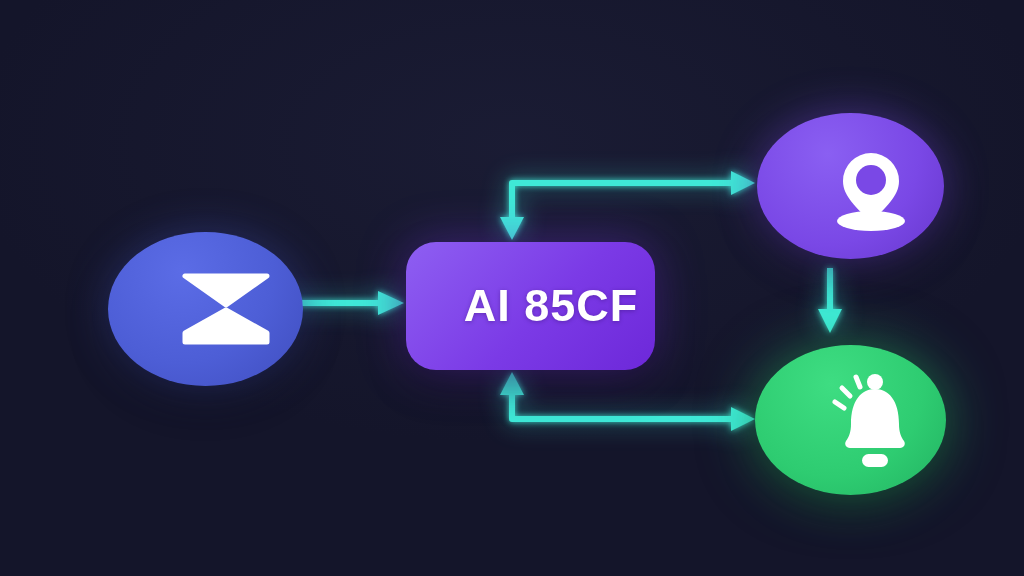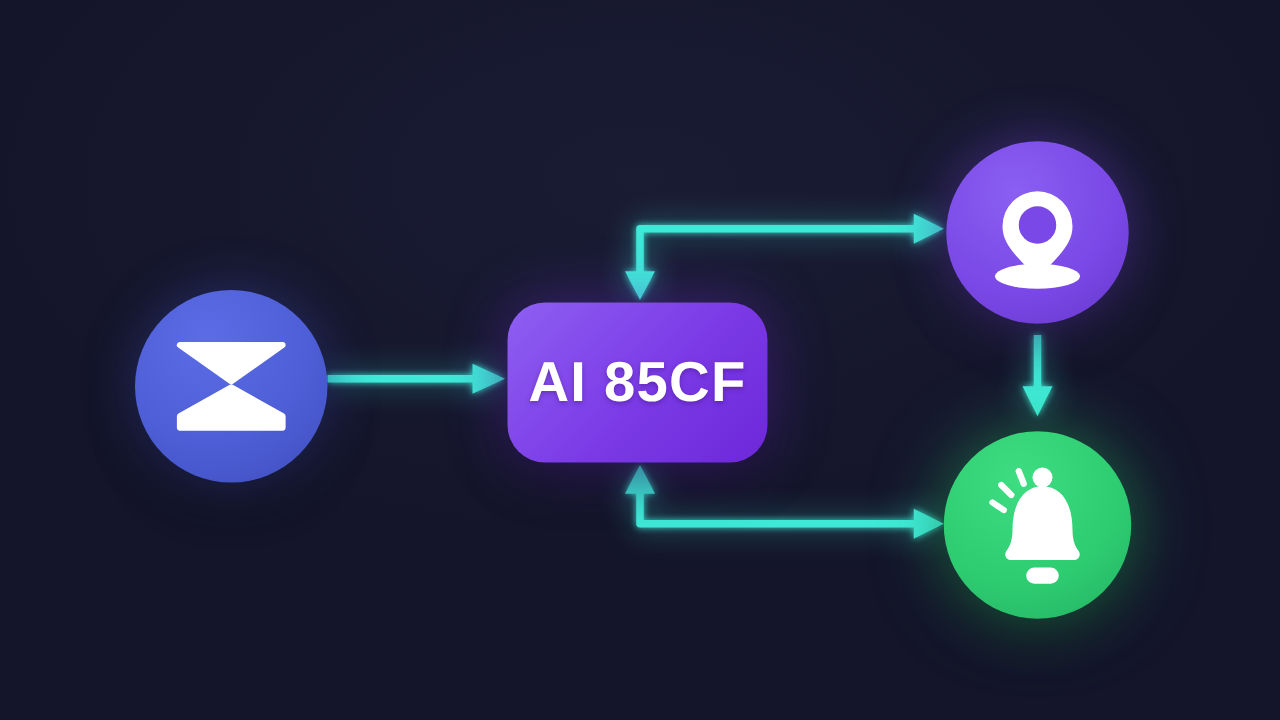--- a/index.html
+++ b/index.html
@@ -42,20 +42,21 @@
     fill: var(--c-arrow, #3fe9d7);
     stroke: none;
   }
 
   
   .node {
     position: absolute;
     display: flex;
     align-items: center;
     justify-content: center;
+    padding-left: 41px;
   }
   .node.circle { border-radius: 50%; }
 
   .node-email {
     left: 108px; top: 232px;
     width: 154px; height: 154px;
     background: radial-gradient(circle at 38% 26%,
       var(--c-email-node-light, #5b6ce6) 0%,
       var(--c-email-node, #4d5ed6) 55%,
       #3f4dbe 100%);

